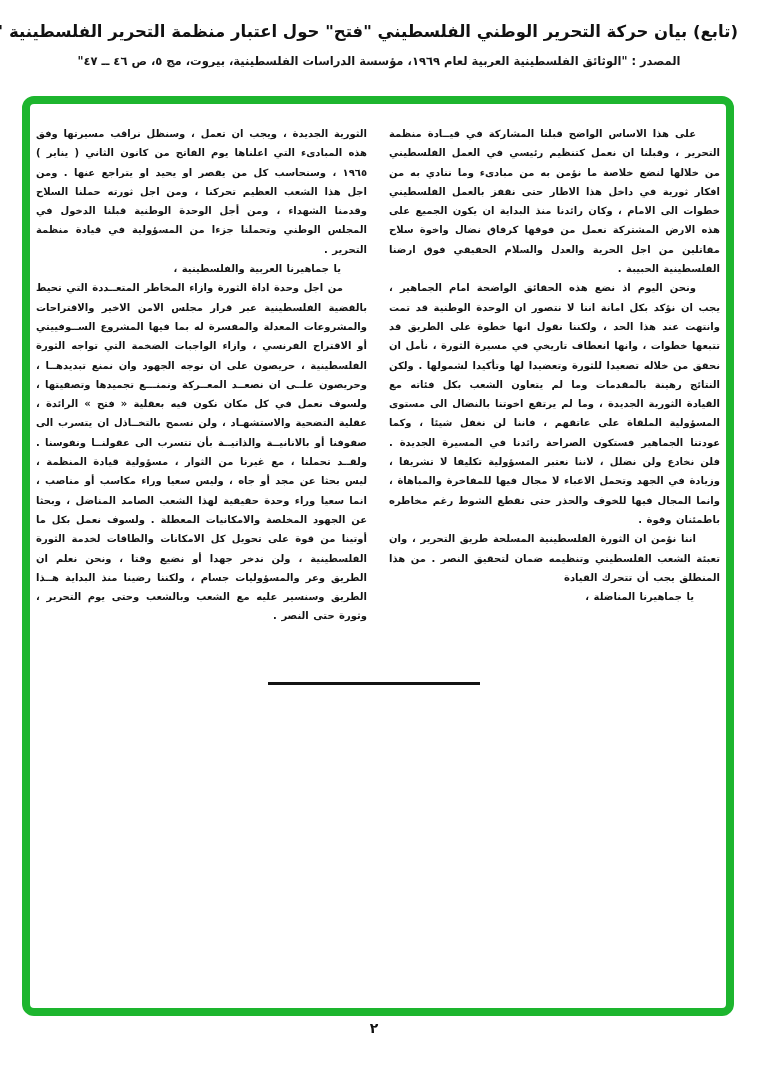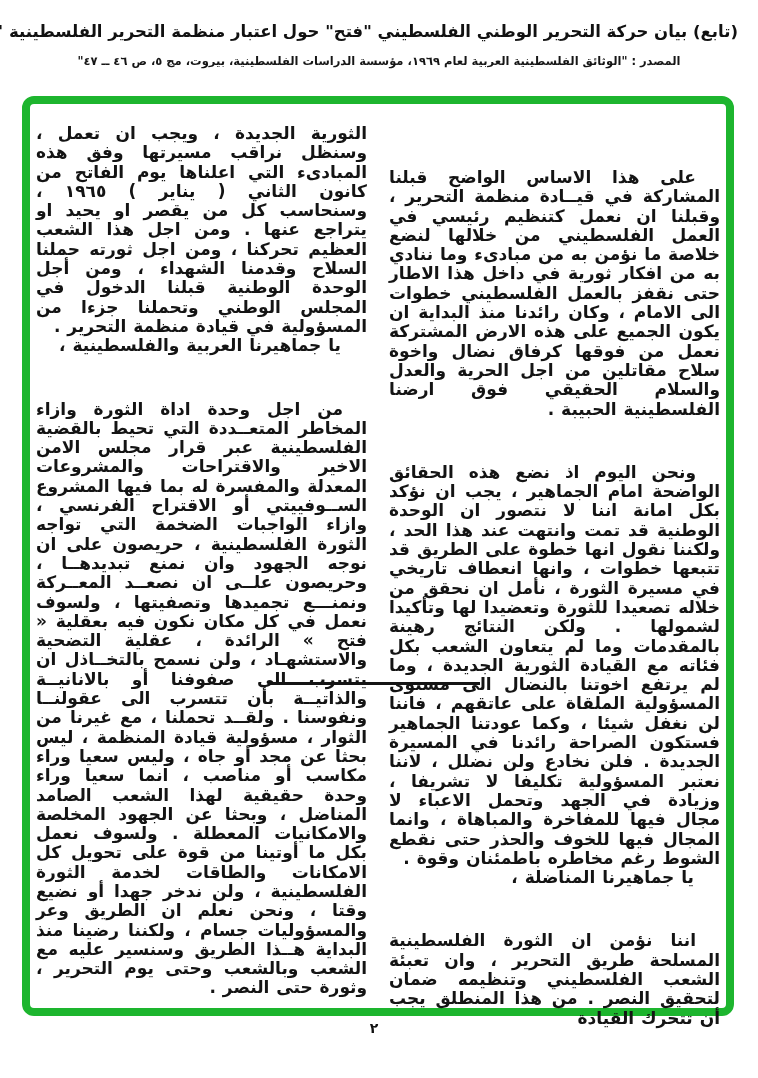--- a/index.html
+++ b/index.html
@@ -60,29 +60,29 @@
     display: flex;
     flex-direction: row;
     gap: 22px;
   }
   .col {
     width: 331px;
     direction: rtl;
   }
   .para {
     margin: 0;
-    font-size: 17px;
+    font-size: 10px;
     line-height: 19.3px;
     font-weight: 700;
     text-align: justify;
     text-align-last: right;
     color: #141414;
     word-spacing: 1px;
   }
-  .para.indent { text-indent: 24px; margin-top: 44px; }
+  .para.indent { text-indent: 24px; }
   .para.salut {
     text-align: center;
     padding-right: 26px;
     text-indent: 0;
   }
   .divider {
     position: absolute;
     left: 238px;
     top: 578px;
     width: 212px;
@@ -109,22 +109,22 @@
 
   <div class="doc-source">المصدر : "الوثائق الفلسطينية العربية لعام ١٩٦٩، مؤسسة الدراسات الفلسطينية، بيروت، مج ٥، ص ٤٦ ــ ٤٧"</div>
 
   <div class="green-frame">
 
     <div class="columns">
 
       <div class="col">
         <p class="para indent">على هذا الاساس الواضح قبلنا المشاركة في قيــادة منظمة التحرير ، وقبلنا ان نعمل كتنظيم رئيسي في العمل الفلسطيني من خلالها لنضع خلاصة ما نؤمن به من مبادىء وما ننادي به من افكار ثورية في داخل هذا الاطار حتى نقفز بالعمل الفلسطيني خطوات الى الامام ، وكان رائدنا منذ البداية ان يكون الجميع على هذه الارض المشتركة نعمل من فوقها كرفاق نضال واخوة سلاح مقاتلين من اجل الحرية والعدل والسلام الحقيقي فوق ارضنا الفلسطينية الحبيبة .</p>
         <p class="para indent">ونحن اليوم اذ نضع هذه الحقائق الواضحة امام الجماهير ، يجب ان نؤكد بكل امانة اننا لا نتصور ان الوحدة الوطنية قد تمت وانتهت عند هذا الحد ، ولكننا نقول انها خطوة على الطريق قد تتبعها خطوات ، وانها انعطاف تاريخي في مسيرة الثورة ، نأمل ان نحقق من خلاله تصعيدا للثورة وتعضيدا لها وتأكيدا لشمولها . ولكن النتائج رهينة بالمقدمات وما لم يتعاون الشعب بكل فئاته مع القيادة الثورية الجديدة ، وما لم يرتفع اخوتنا بالنضال الى مستوى المسؤولية الملقاة على عاتقهم ، فاننا لن نغفل شيئا ، وكما عودتنا الجماهير فستكون الصراحة رائدنا في المسيرة الجديدة . فلن نخادع ولن نضلل ، لاننا نعتبر المسؤولية تكليفا لا تشريفا ، وزيادة في الجهد وتحمل الاعباء لا مجال فيها للمفاخرة والمباهاة ، وانما المجال فيها للخوف والحذر حتى نقطع الشوط رغم مخاطره باطمئنان وقوة .</p>
+        <p class="para indent">اننا نؤمن ان الثورة الفلسطينية المسلحة طريق التحرير ، وان تعبئة الشعب الفلسطيني وتنظيمه ضمان لتحقيق النصر . من هذا المنطلق يجب أن تتحرك القيادة</p>
         <p class="para salut">يا جماهيرنا المناضلة ،</p>
-        <p class="para indent">اننا نؤمن ان الثورة الفلسطينية المسلحة طريق التحرير ، وان تعبئة الشعب الفلسطيني وتنظيمه ضمان لتحقيق النصر . من هذا المنطلق يجب أن تتحرك القيادة</p>
       </div>
 
       <div class="col">
         <p class="para">الثورية الجديدة ، ويجب ان تعمل ، وسنظل نراقب مسيرتها وفق هذه المبادىء التي اعلناها يوم الفاتح من كانون الثاني ( يناير ) ١٩٦٥ ، وسنحاسب كل من يقصر او يحيد او يتراجع عنها . ومن اجل هذا الشعب العظيم تحركنا ، ومن اجل ثورته حملنا السلاح وقدمنا الشهداء ، ومن أجل الوحدة الوطنية قبلنا الدخول في المجلس الوطني وتحملنا جزءا من المسؤولية في قيادة منظمة التحرير .</p>
         <p class="para salut">يا جماهيرنا العربية والفلسطينية ،</p>
         <p class="para indent">من اجل وحدة اداة الثورة وازاء المخاطر المتعــددة التي تحيط بالقضية الفلسطينية عبر قرار مجلس الامن الاخير والاقتراحات والمشروعات المعدلة والمفسرة له بما فيها المشروع الســوفييتي أو الاقتراح الفرنسي ، وازاء الواجبات الضخمة التي تواجه الثورة الفلسطينية ، حريصون على ان نوجه الجهود وان نمنع تبديدهــا ، وحريصون علــى ان نصعــد المعــركة ونمنـــع تجميدها وتصفيتها ، ولسوف نعمل في كل مكان نكون فيه بعقلية « فتح » الرائدة ، عقلية التضحية والاستشهـاد ، ولن نسمح بالتخــاذل ان يتسرب الى صفوفنا أو بالانانيــة والذاتيــة بأن تتسرب الى عقولنــا ونفوسنا . ولقــد تحملنا ، مع غيرنا من الثوار ، مسؤولية قيادة المنظمة ، ليس بحثا عن مجد أو جاه ، وليس سعيا وراء مكاسب أو مناصب ، انما سعيا وراء وحدة حقيقية لهذا الشعب الصامد المناضل ، وبحثا عن الجهود المخلصة والامكانيات المعطلة . ولسوف نعمل بكل ما أوتينا من قوة على تحويل كل الامكانات والطاقات لخدمة الثورة الفلسطينية ، ولن ندخر جهدا أو نضيع وقتا ، ونحن نعلم ان الطريق وعر والمسؤوليات جسام ، ولكننا رضينا منذ البداية هــذا الطريق وسنسير عليه مع الشعب وبالشعب وحتى يوم التحرير ، وثورة حتى النصر .</p>
       </div>
 
     </div>
 

